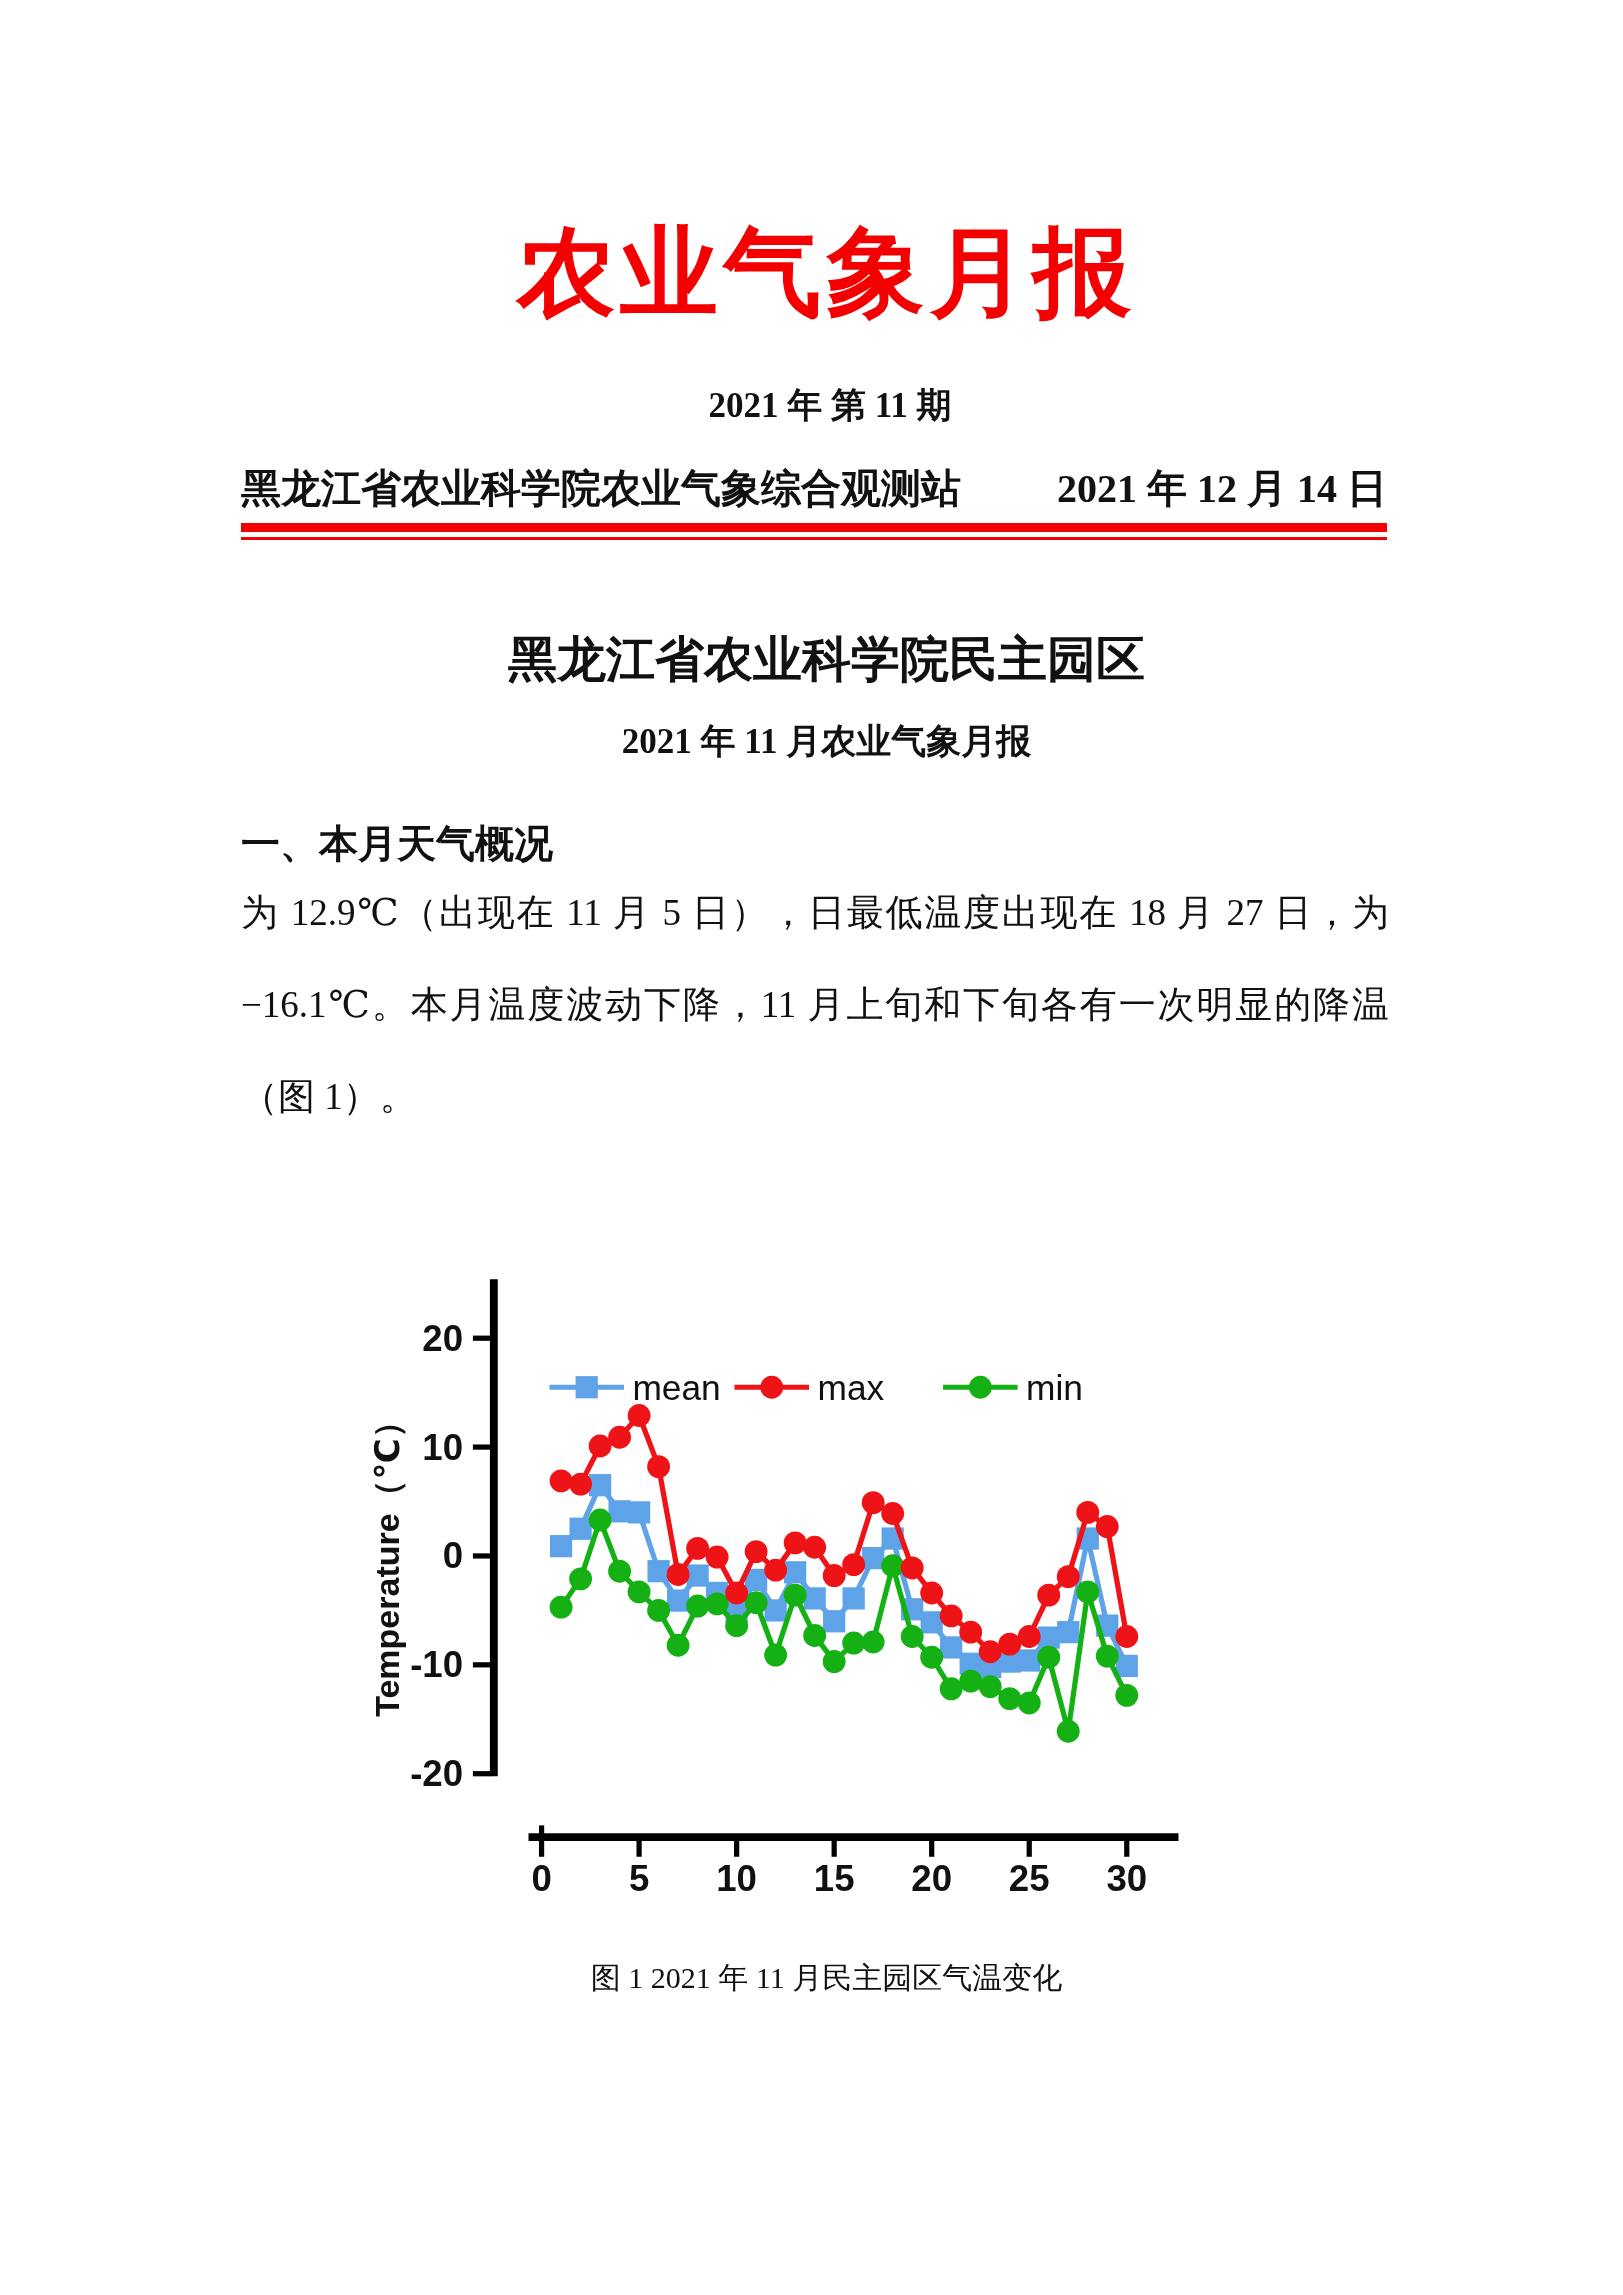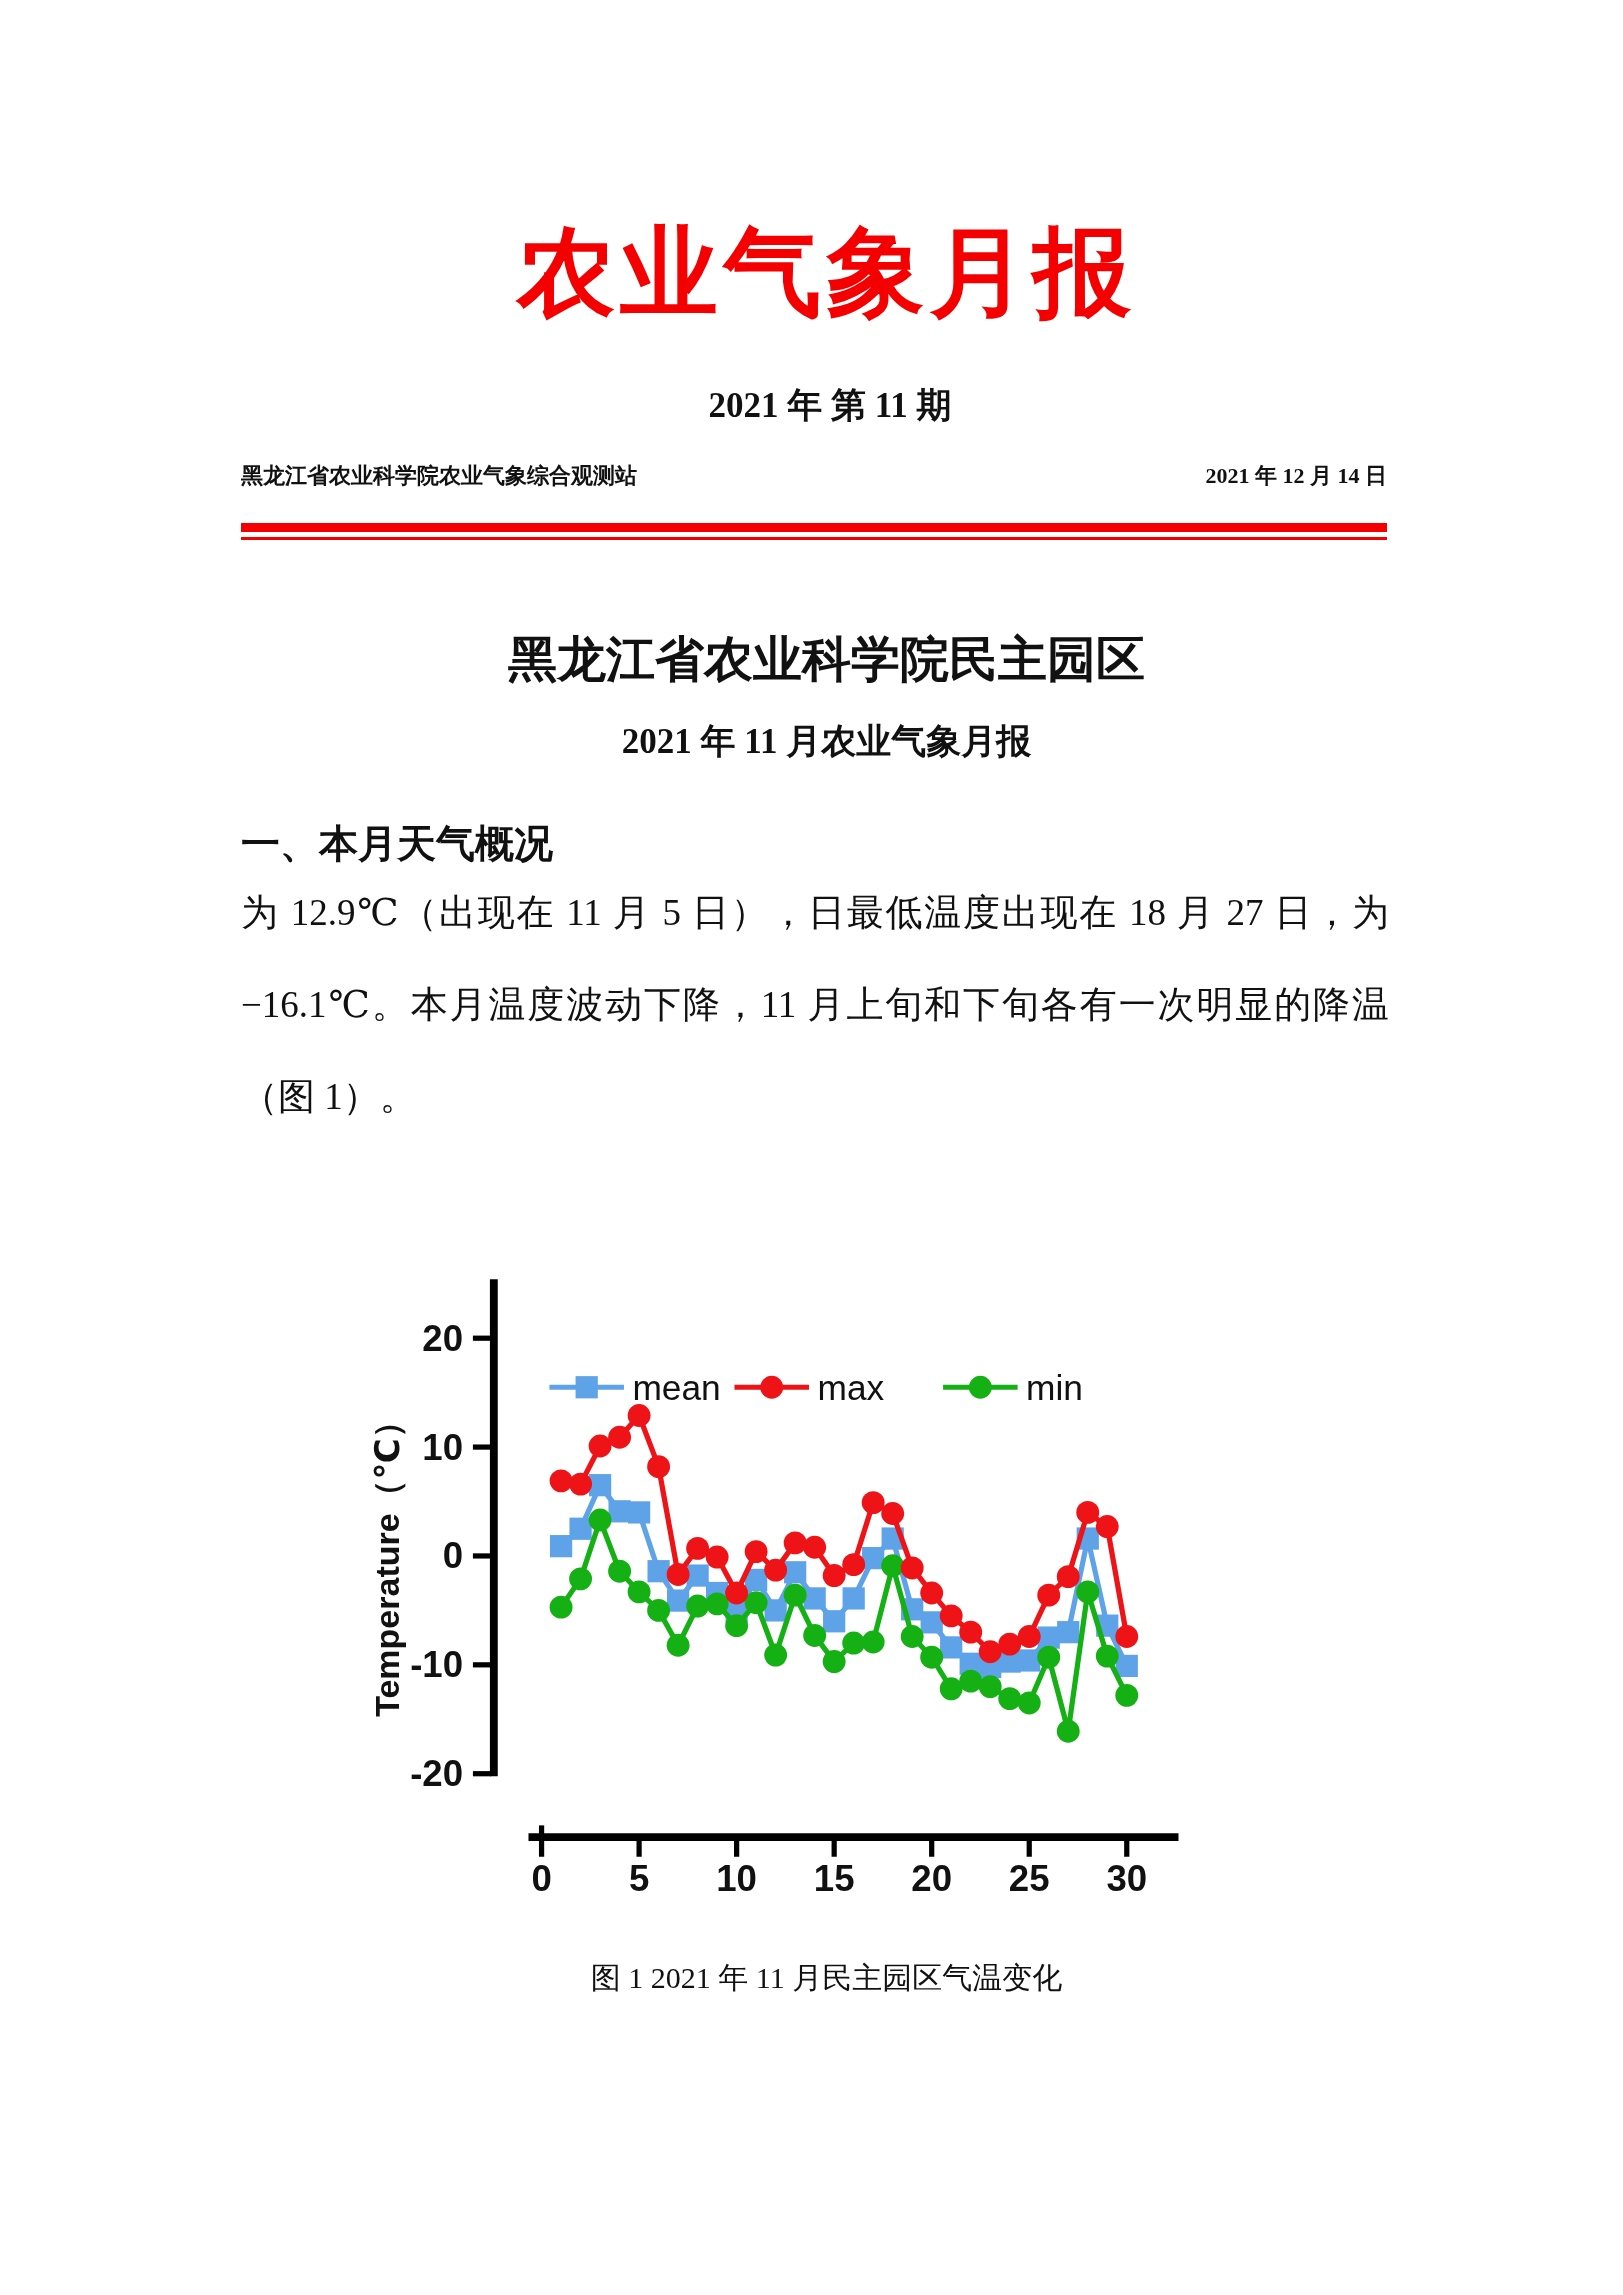--- a/index.html
+++ b/index.html
@@ -21,21 +21,21 @@
     color:#f40000;
   }
   .issue-line{
     position:absolute;left:7px;right:0;top:382px;
     text-align:center;
     font-size:35px;font-weight:bold;
   }
   .masthead-row{
     position:absolute;left:241px;top:461px;width:1146px;
     display:flex;justify-content:space-between;align-items:baseline;
-    font-size:22px;font-weight:bold;
+    font-size:40px;font-weight:bold;
   }
   .rule-thick{
     position:absolute;left:241px;top:523px;width:1146px;height:8.5px;
     background:#f40000;
   }
   .rule-thin{
     position:absolute;left:241px;top:537px;width:1146px;height:3.3px;
     background:#f40000;
   }
   .report-h1{

